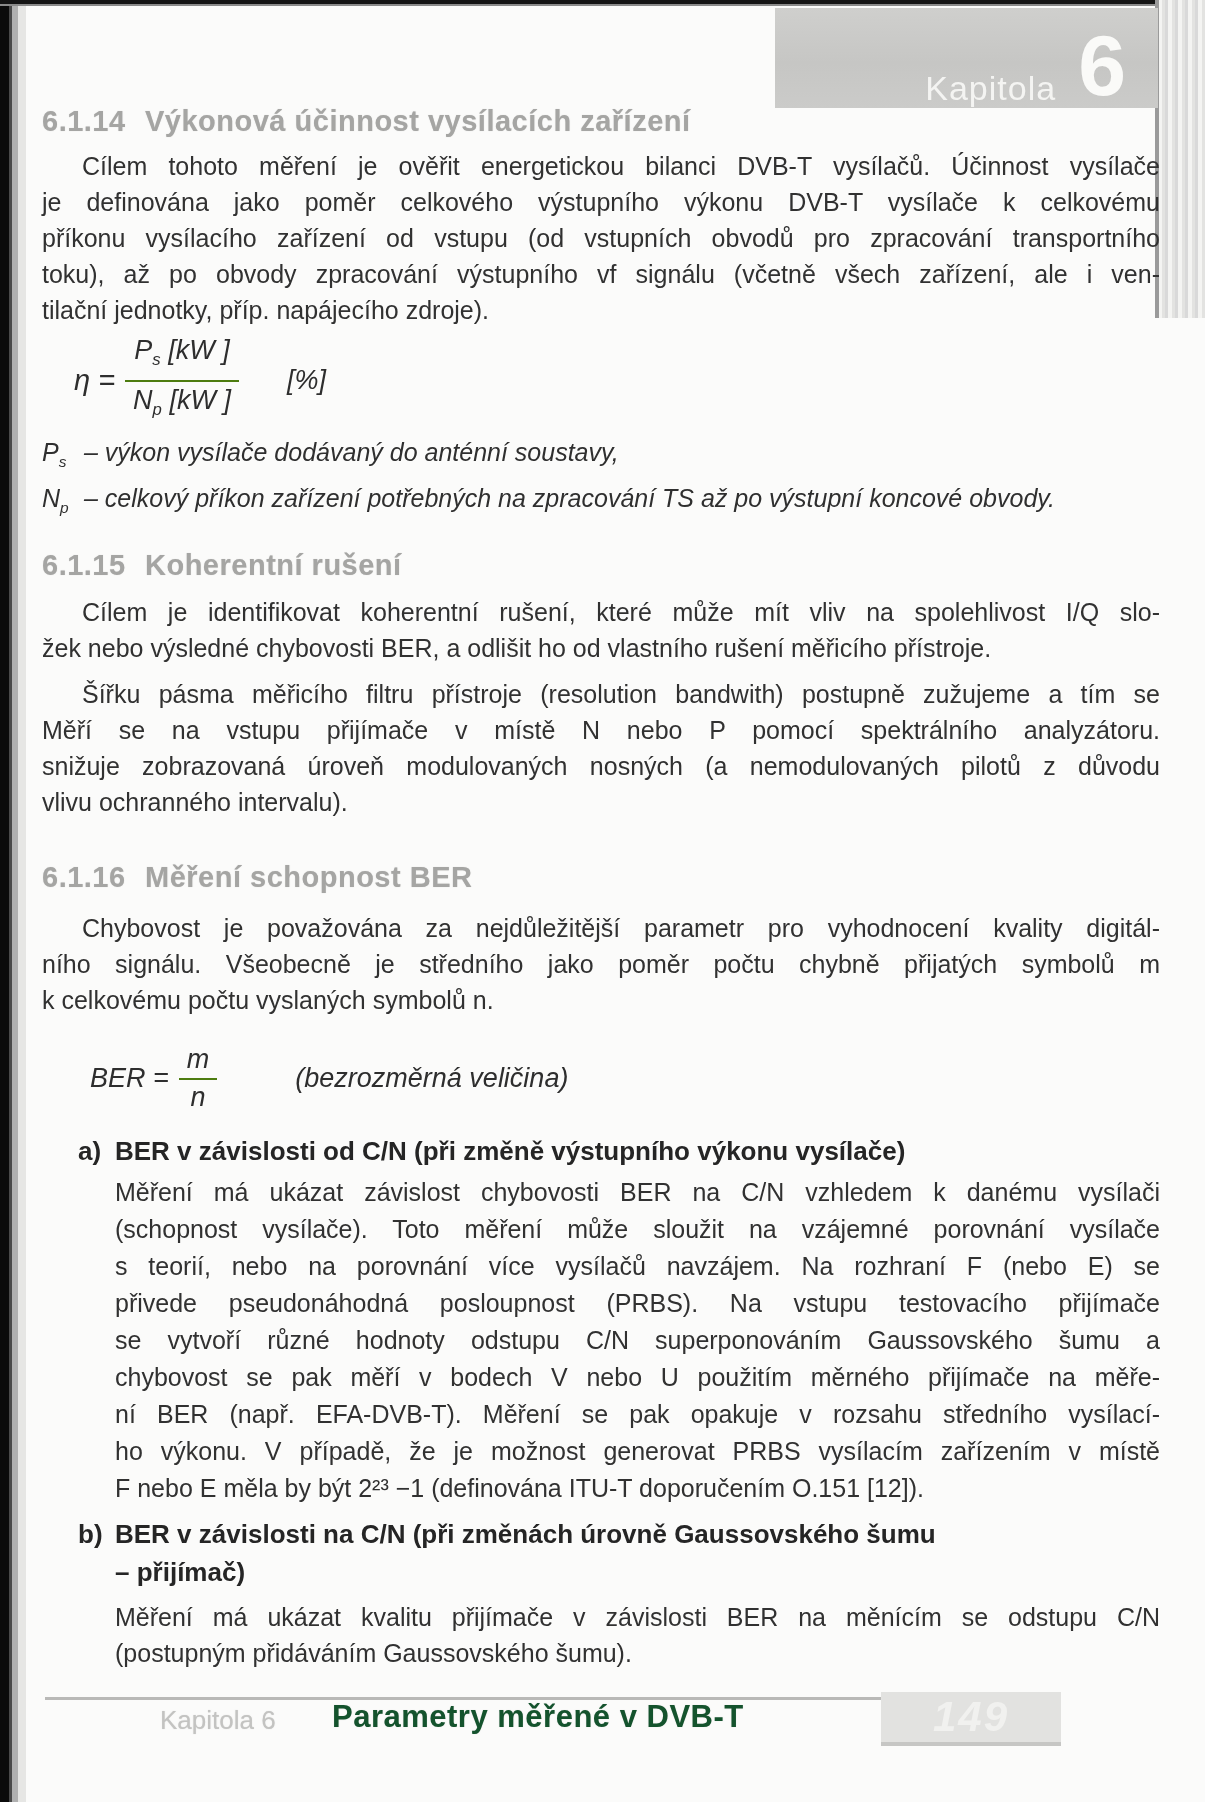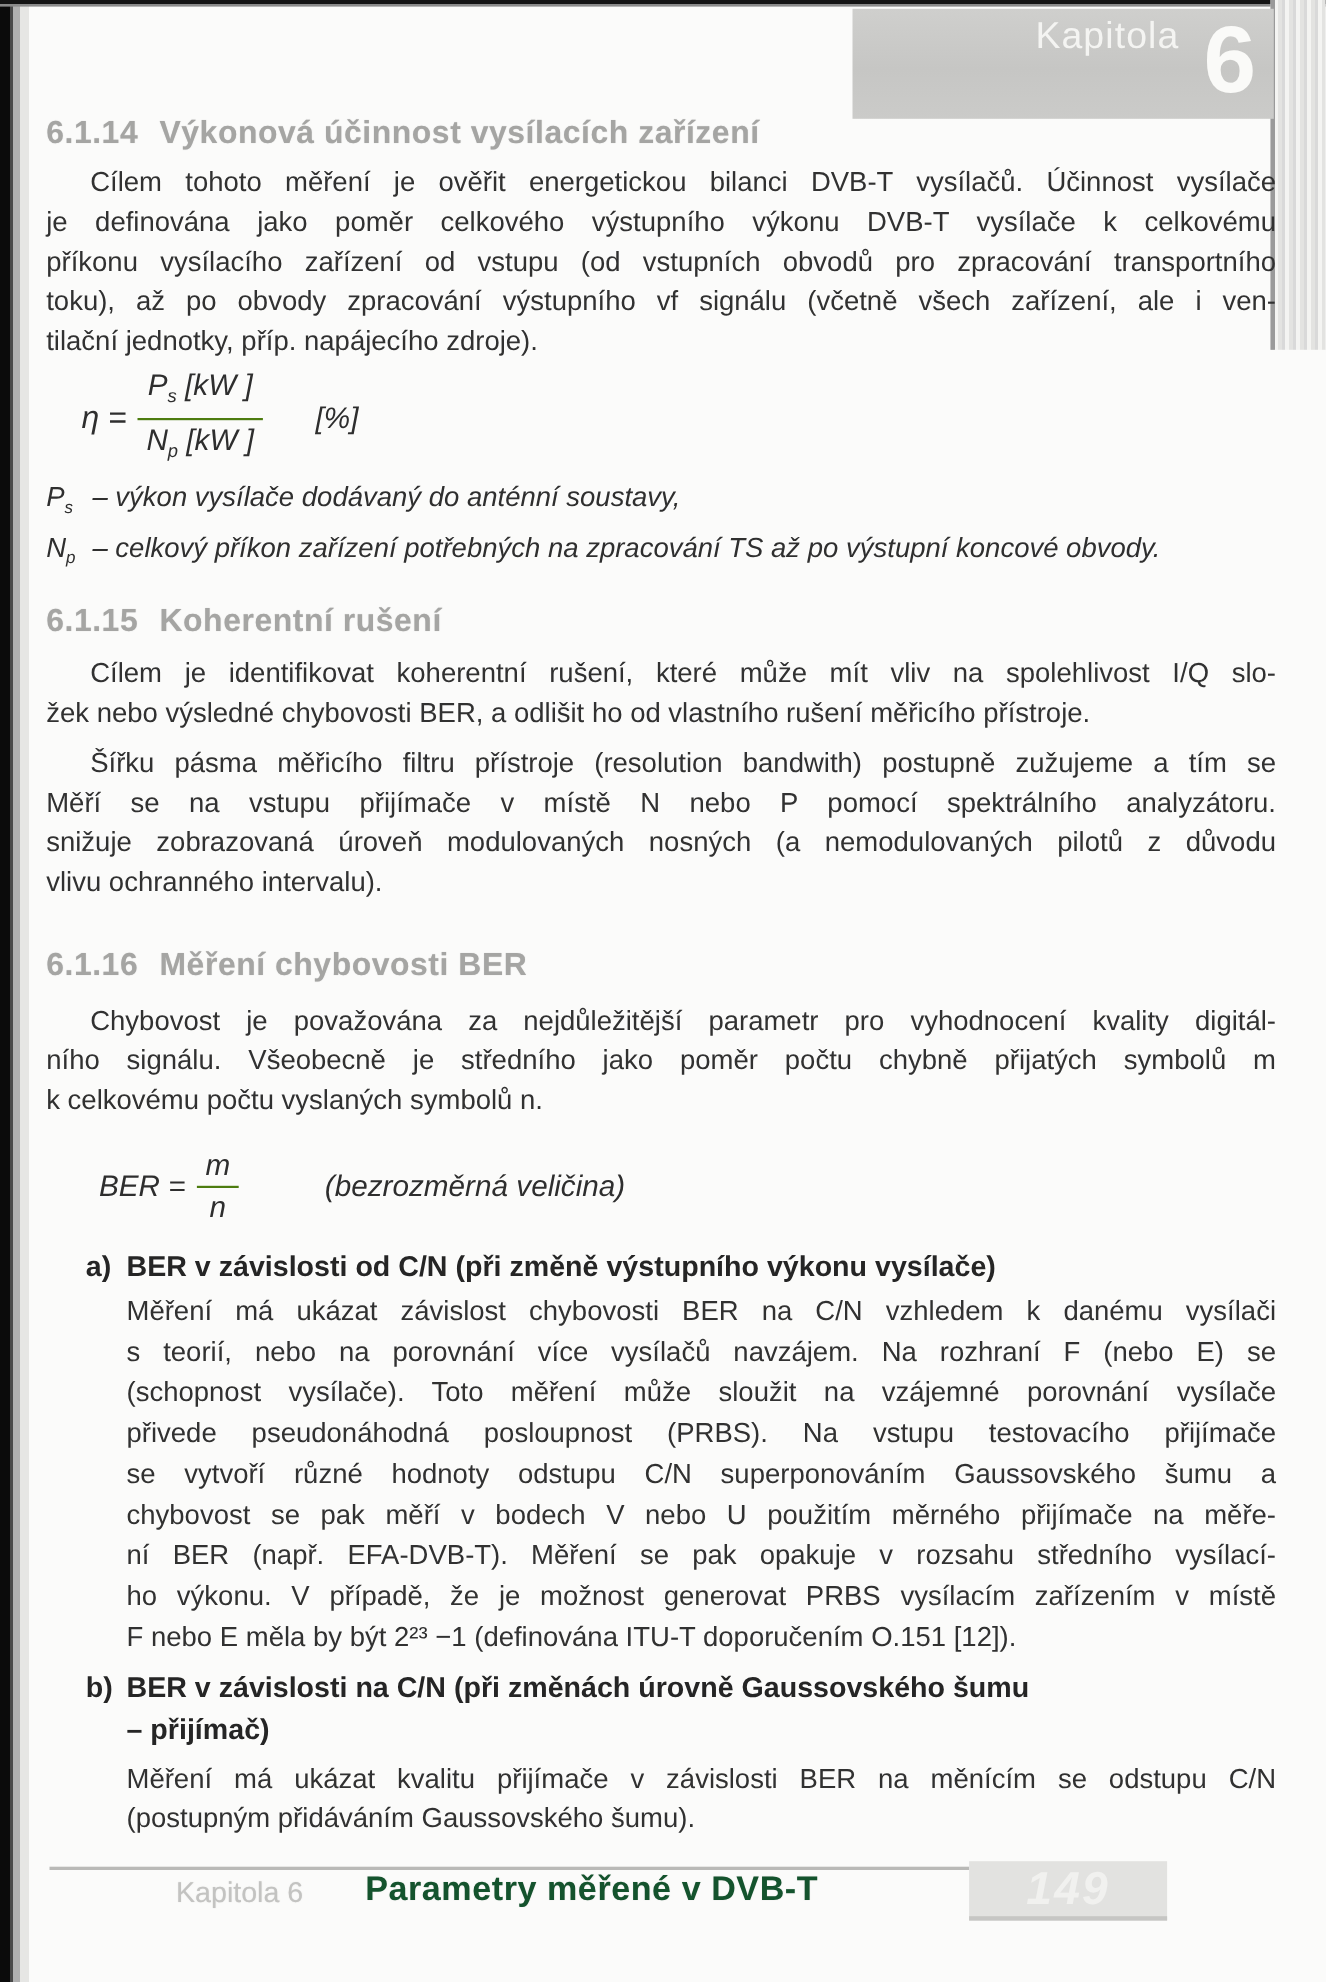--- a/index.html
+++ b/index.html
@@ -21,22 +21,22 @@
   .edge-stripes{
     position:absolute;left:1155px;top:0;width:50px;height:318px;
     background:
       linear-gradient(90deg,#9a9a9a 0 4px,rgba(0,0,0,0) 4px),
       repeating-linear-gradient(90deg,#d9d9d9 0 3px,#f4f4f2 3px 7px,#e3e3e1 7px 10px);
   }
   
   .chapter-tab{
     position:absolute;left:775px;top:8px;width:383px;height:100px;
     background:linear-gradient(180deg,#cfcfcd 0,#c6c6c4 55%,#cbcbc9 100%);
-    display:flex;align-items:flex-start;justify-content:flex-end;
-    padding-right:16px;box-sizing:border-box;
+    display:flex;align-items:flex-end;justify-content:flex-end;
+    padding-right:32px;box-sizing:border-box;
   }
   .chapter-tab .tab-label{
     color:#f4f4f2;font-size:34px;letter-spacing:1px;margin-right:22px;margin-top:6px;
   }
   .chapter-tab .tab-number{
     color:#fafaf8;font-size:86px;font-weight:bold;line-height:86px;margin-top:4px;
   }
   
   .content{position:absolute;left:42px;top:104px;width:1118px;}
   .section-heading{
@@ -151,21 +151,21 @@
       <div class="line">Cílem je identifikovat koherentní rušení, které může mít vliv na spolehlivost I/Q slo-</div>
       <div class="line">žek nebo výsledné chybovosti BER, a odlišit ho od vlastního rušení měřicího přístroje.</div>
     </div>
   <div class="lines ind p3">
       <div class="line">Šířku pásma měřicího filtru přístroje (resolution bandwith) postupně zužujeme a tím se</div>
       <div class="line">Měří se na vstupu přijímače v místě N nebo P pomocí spektrálního analyzátoru.</div>
       <div class="line">snižuje zobrazovaná úroveň modulovaných nosných (a nemodulovaných pilotů z důvodu</div>
       <div class="line">vlivu ochranného intervalu).</div>
     </div>
 
-  <h2 class="section-heading h16"><span class="sec-num">6.1.16</span><span class="sec-title">Měření chybovosti BER</span></h2>
+  <h2 class="section-heading h16"><span class="sec-num">6.1.16</span><span class="sec-title">Měření schopnost BER</span></h2>
 
   <div class="lines ind">
       <div class="line">Chybovost je považována za nejdůležitější parametr pro vyhodnocení kvality digitál-</div>
       <div class="line">ního signálu. Všeobecně je středního jako poměr počtu chybně přijatých symbolů m</div>
       <div class="line">k celkovému počtu vyslaných symbolů n.</div>
     </div>
 
   <div class="formula-ber">
     <span class="f-lhs">BER =</span>
     <span class="frac">
@@ -175,22 +175,22 @@
     <span class="f-note">(bezrozměrná veličina)</span>
   </div>
 
   <div class="list-item item-a">
     <div class="item-head">
       <span class="item-label">a)</span>
       <span class="item-title">BER v závislosti od C/N (při změně výstupního výkonu vysílače)</span>
     </div>
     <div class="lines item-para">
         <div class="line">Měření má ukázat závislost chybovosti BER na C/N vzhledem k danému vysílači</div>
+        <div class="line">(schopnost vysílače). Toto měření může sloužit na vzájemné porovnání vysílače</div>
         <div class="line">s teorií, nebo na porovnání více vysílačů navzájem. Na rozhraní F (nebo E) se</div>
-        <div class="line">(schopnost vysílače). Toto měření může sloužit na vzájemné porovnání vysílače</div>
         <div class="line">přivede pseudonáhodná posloupnost (PRBS). Na vstupu testovacího přijímače</div>
         <div class="line">se vytvoří různé hodnoty odstupu C/N superponováním Gaussovského šumu a</div>
         <div class="line">chybovost se pak měří v bodech V nebo U použitím měrného přijímače na měře-</div>
         <div class="line">ní BER (např. EFA-DVB-T). Měření se pak opakuje v rozsahu středního vysílací-</div>
         <div class="line">ho výkonu. V případě, že je možnost generovat PRBS vysílacím zařízením v místě</div>
         <div class="line">F nebo E měla by být 2²³ −1 (definována ITU-T doporučením O.151 [12]).</div>
       </div>
   </div>
 
   <div class="list-item item-b">

